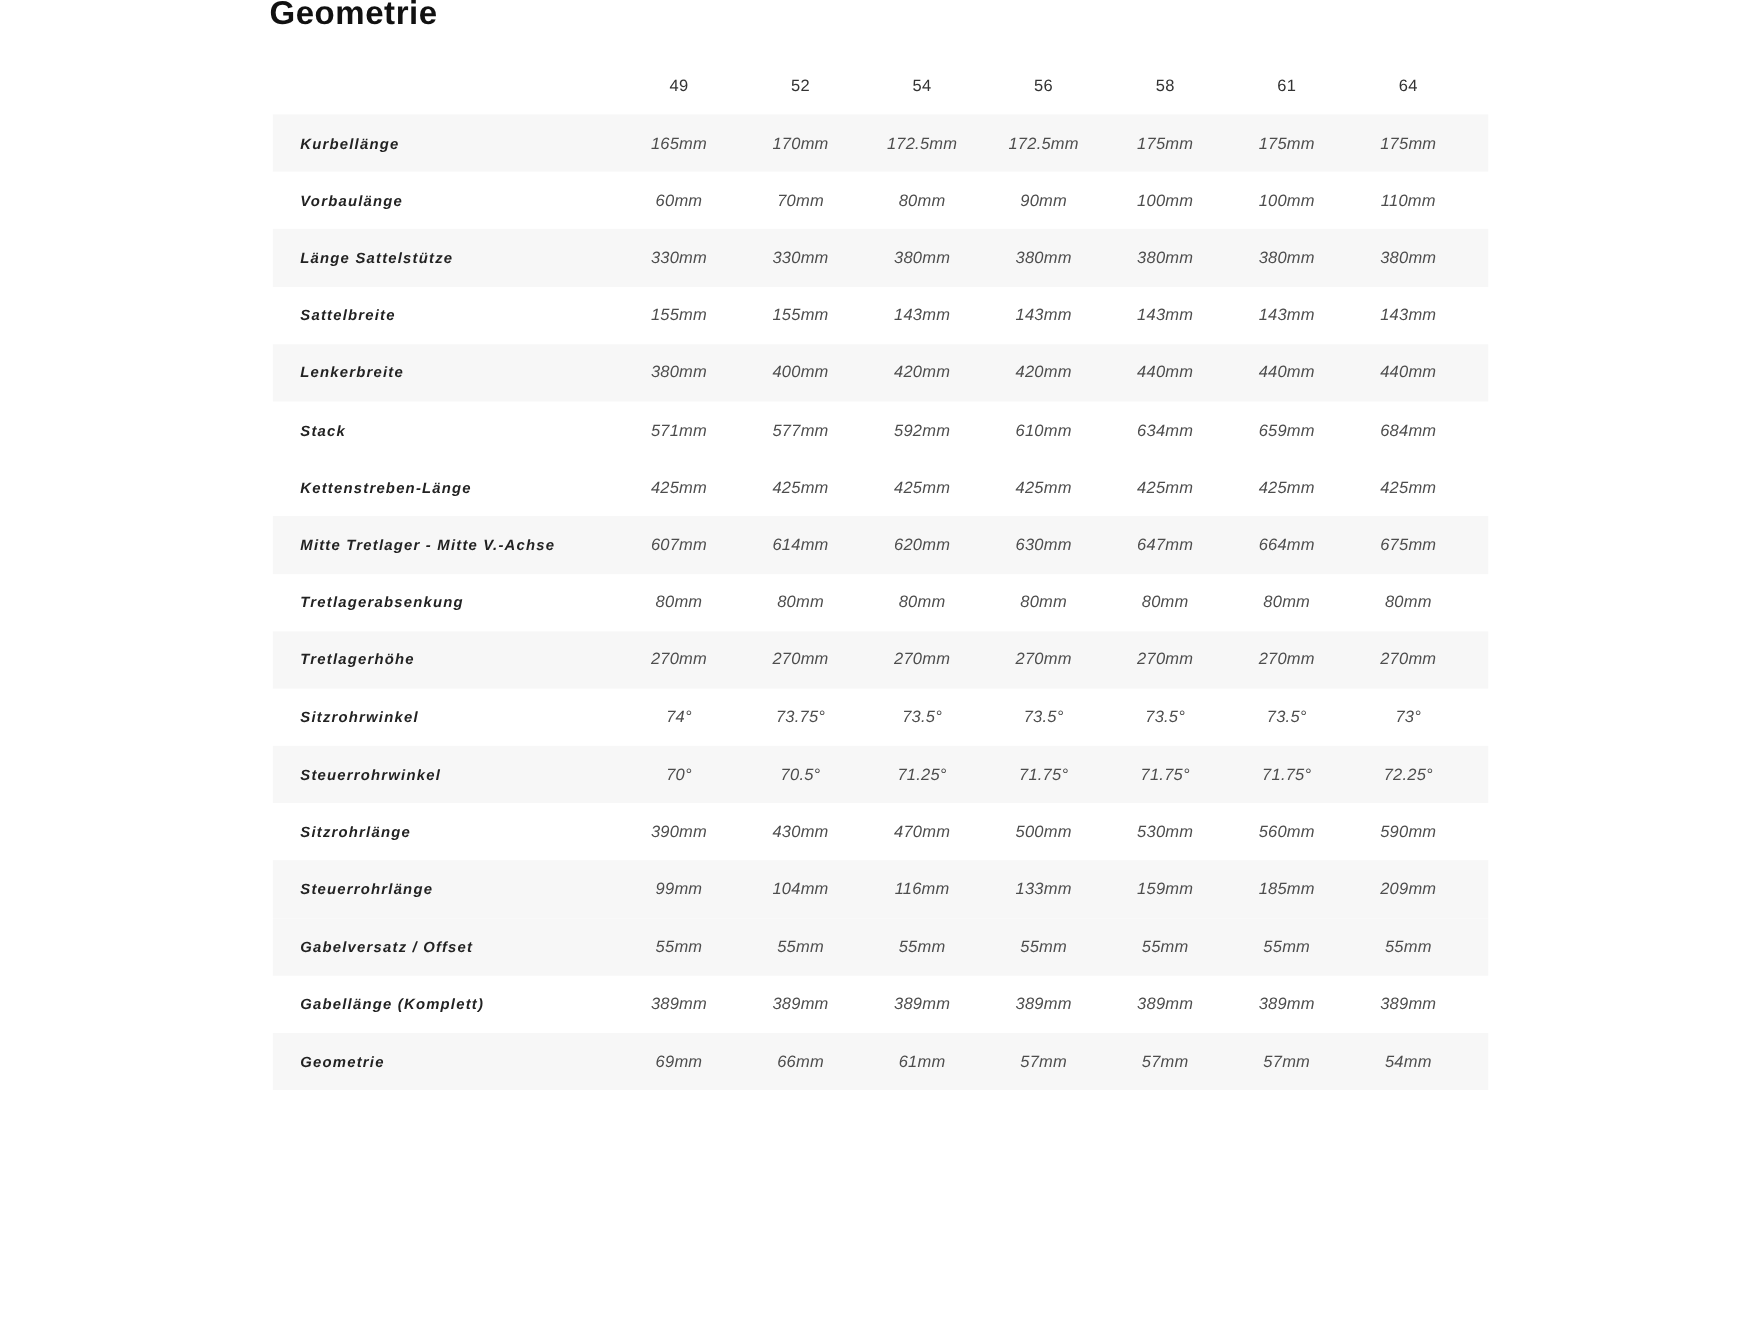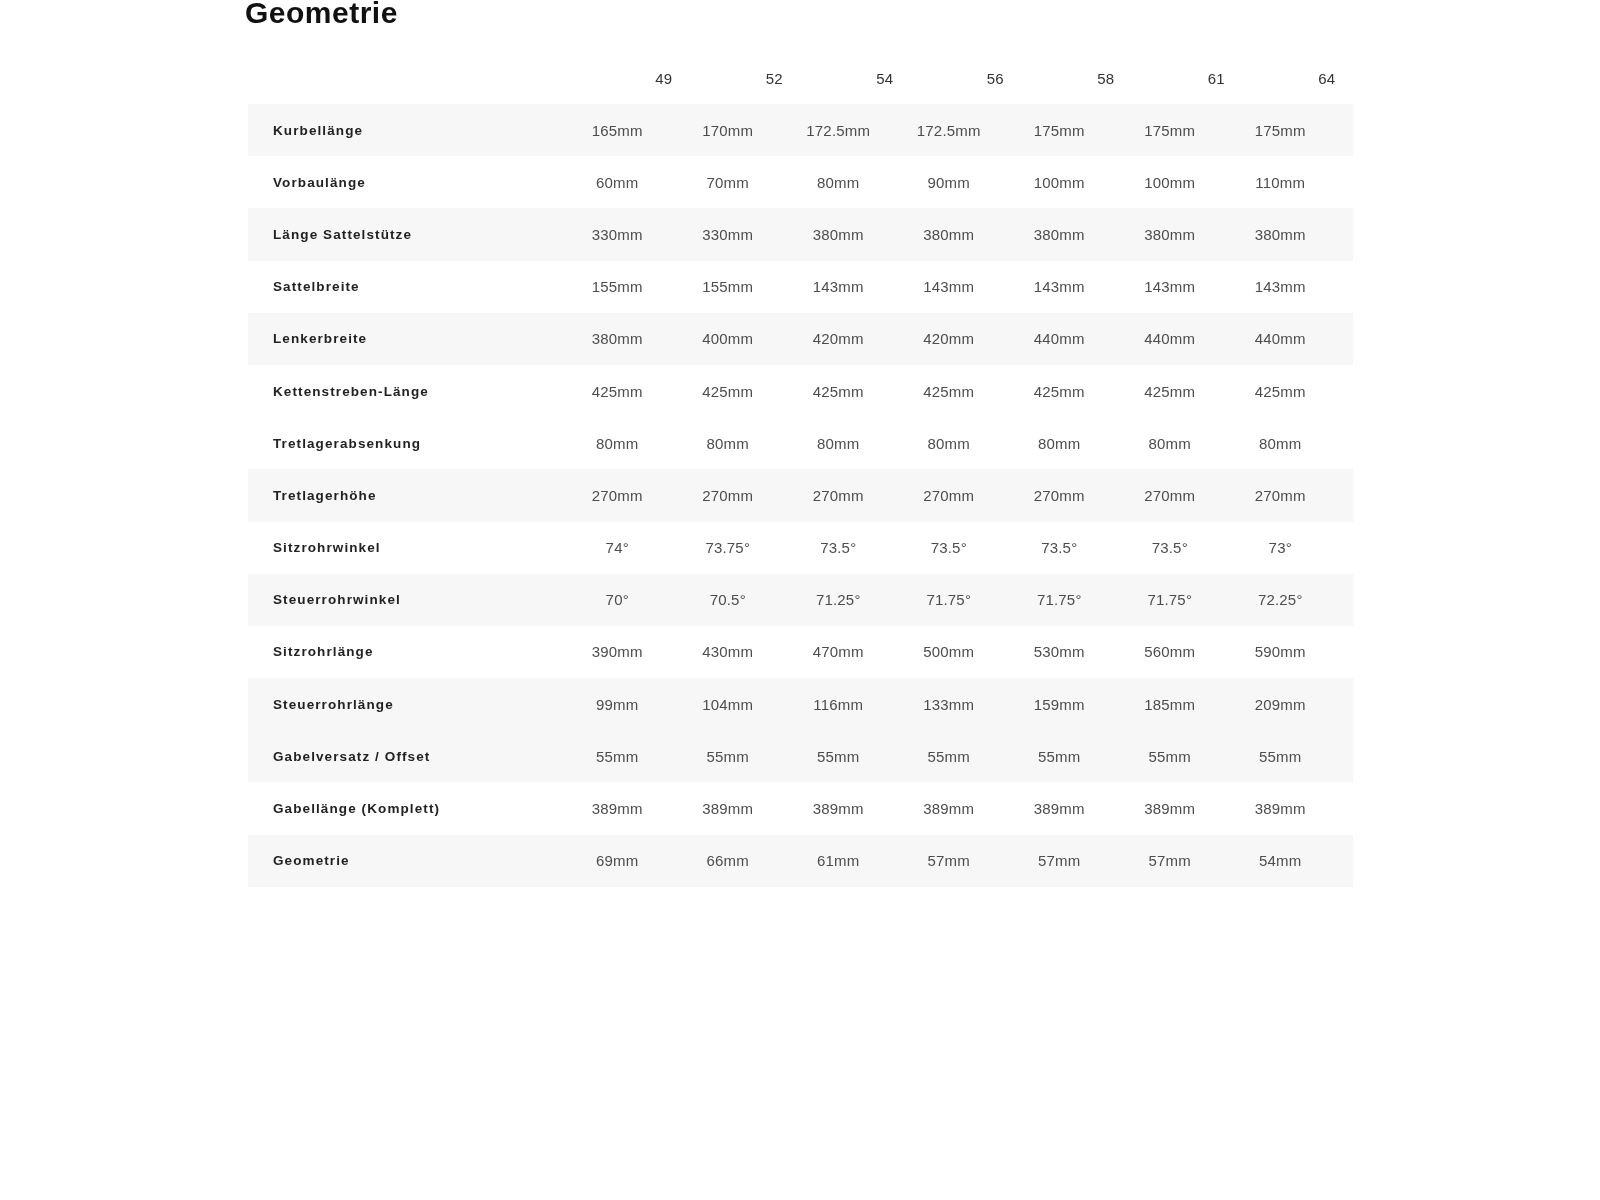--- a/index.html
+++ b/index.html
@@ -33,26 +33,26 @@
     left: 248px; top: 52px;
     width: 1105px;
   }
   .grid-row {
     display: grid;
     grid-template-columns: 314px repeat(7, 110.5px) 1fr;
     align-items: center;
   }
   .header-row { height: 52px; }
   .size-cell {
-    text-align: right;
+    text-align: center;
     font-size: 15px;
     color: var(--header-text);
     letter-spacing: 0.3px;
   }
-  .data-row { height: 52.2px; background: transparent; }
+  .data-row { height: 52.2px; background: transparent; font-style: italic; }
   .data-row.striped { background: var(--stripe); }
   .label-cell {
     padding-left: 25px;
     font-size: 13.5px;
     font-weight: bold;
     letter-spacing: 1.1px;
     color: var(--label-text);
     white-space: nowrap;
   }
   .value-cell {
@@ -126,28 +126,48 @@
         <div class="label-cell">Lenkerbreite</div>
         <div class="value-cell">380mm</div>
         <div class="value-cell">400mm</div>
         <div class="value-cell">420mm</div>
         <div class="value-cell">420mm</div>
         <div class="value-cell">440mm</div>
         <div class="value-cell">440mm</div>
         <div class="value-cell">440mm</div>
       </div>
       <div class="grid-row data-row">
+        <div class="label-cell">Stack</div>
+        <div class="value-cell">571mm</div>
+        <div class="value-cell">577mm</div>
+        <div class="value-cell">592mm</div>
+        <div class="value-cell">610mm</div>
+        <div class="value-cell">634mm</div>
+        <div class="value-cell">659mm</div>
+        <div class="value-cell">684mm</div>
+      </div>
+      <div class="grid-row data-row">
         <div class="label-cell">Kettenstreben-Länge</div>
         <div class="value-cell">425mm</div>
         <div class="value-cell">425mm</div>
         <div class="value-cell">425mm</div>
         <div class="value-cell">425mm</div>
         <div class="value-cell">425mm</div>
         <div class="value-cell">425mm</div>
         <div class="value-cell">425mm</div>
+      </div>
+      <div class="grid-row data-row striped">
+        <div class="label-cell">Mitte Tretlager - Mitte V.-Achse</div>
+        <div class="value-cell">607mm</div>
+        <div class="value-cell">614mm</div>
+        <div class="value-cell">620mm</div>
+        <div class="value-cell">630mm</div>
+        <div class="value-cell">647mm</div>
+        <div class="value-cell">664mm</div>
+        <div class="value-cell">675mm</div>
       </div>
       <div class="grid-row data-row">
         <div class="label-cell">Tretlagerabsenkung</div>
         <div class="value-cell">80mm</div>
         <div class="value-cell">80mm</div>
         <div class="value-cell">80mm</div>
         <div class="value-cell">80mm</div>
         <div class="value-cell">80mm</div>
         <div class="value-cell">80mm</div>
         <div class="value-cell">80mm</div>

